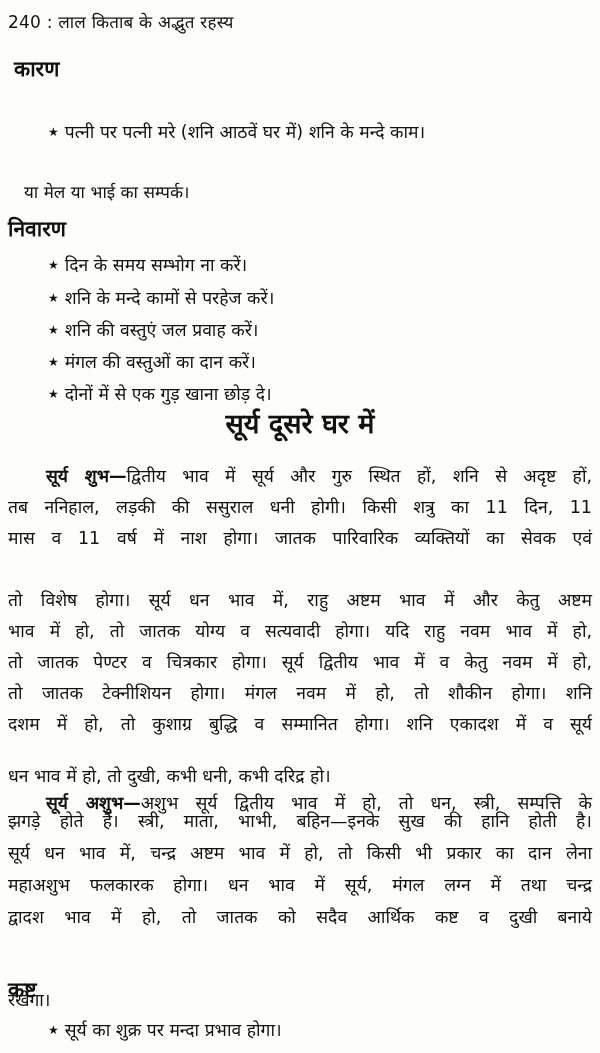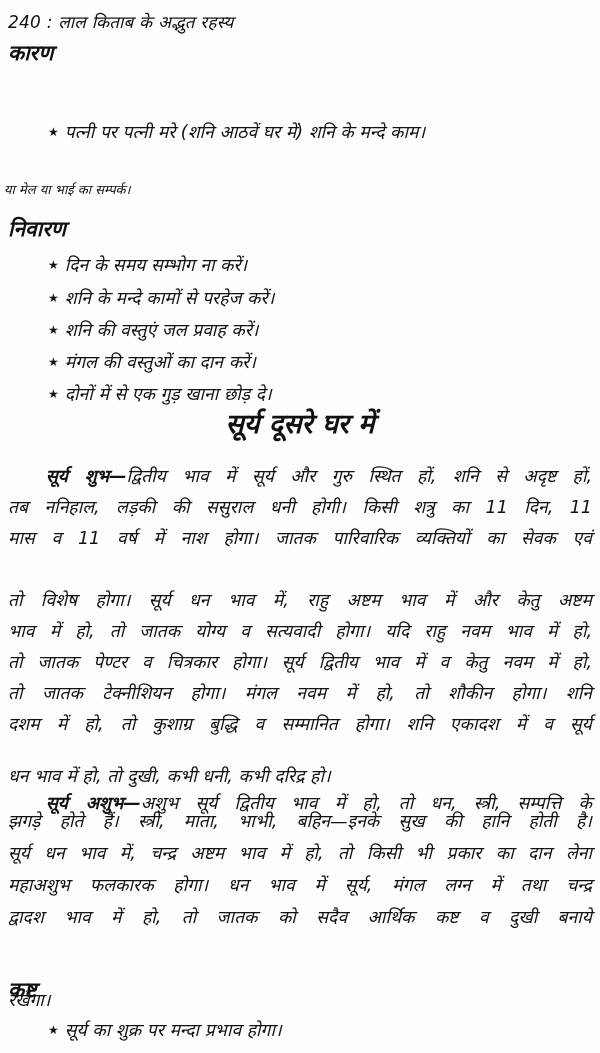--- a/index.html
+++ b/index.html
@@ -2,37 +2,37 @@
 <html><head>
 <meta charset="utf-8">
 <style>
   html, body { margin:0; padding:0; }
   body {
     width:600px; height:1053px; overflow:hidden;
     background:#fdfdfb;
     color:#111;
     font-family: "DejaVu Sans", "Liberation Sans", sans-serif;
   }
-  .page { position:relative; width:480px; height:1053px;font-style:italic; }
+  .page { position:relative; width:480px; height:1053px; }
   .running-head {
     position:absolute; left:8px; top:10px;
     font-size:17px; letter-spacing:0.2px;
   }
   .section-head {
     position:absolute; left:8px;
     font-size:21px; font-weight:bold;
   }
   .bullet {
     position:absolute; left:48px;
     font-size:17.5px; white-space:nowrap;
   }
   .bullet .star { font-size:12px; vertical-align:2px; margin-right:6px; }
   .cont {
-    position:absolute; left:4px;
-    font-size:13px; white-space:nowrap;
+    position:absolute; left:24px;
+    font-size:17px; white-space:nowrap;
   }
   .chapter-title {
     position:absolute; left:0; width:600px; text-align:center;
     font-size:27px; font-weight:bold; top:404px;
   }
   .para-line {
     position:absolute; left:8px; width:584px;
     font-size:17.5px; white-space:nowrap;
     text-align:justify; text-align-last:justify;
   }
@@ -40,21 +40,21 @@
   .para-line.last { text-align-last:left;margin-top:20px; }
   .lead { font-weight:bold; }
 </style>
 </head>
 <body>
 
 <div class="page">
 
   <div class="running-head">240 : लाल किताब के अद्भुत रहस्य</div>
 
-  <div class="section-head" style="top:38px;">कारण</div>
+  <div class="section-head" style="top:54px;margin-left:6px;">कारण</div>
   <div class="bullet" style="top:119px;"><span class="star">★</span><span>पत्नी पर पत्नी मरे (शनि आठवें घर में) शनि के मन्दे काम।</span></div>
   <div class="cont" style="top:180px;">या मेल या भाई का सम्पर्क।</div>
 
   <div class="section-head" style="top:214px;">निवारण</div>
   <div class="bullet" style="top:252px;"><span class="star">★</span><span>दिन के समय सम्भोग ना करें।</span></div>
   <div class="bullet" style="top:285px;text-align:right;"><span class="star">★</span><span>शनि के मन्दे कामों से परहेज करें।</span></div>
   <div class="bullet" style="top:317px;"><span class="star">★</span><span>शनि की वस्तुएं जल प्रवाह करें।</span></div>
   <div class="bullet" style="top:349px;"><span class="star">★</span><span>मंगल की वस्तुओं का दान करें।</span></div>
   <div class="bullet" style="top:381px;"><span class="star">★</span><span>दोनों में से एक गुड़ खाना छोड़ दे।</span></div>
 

